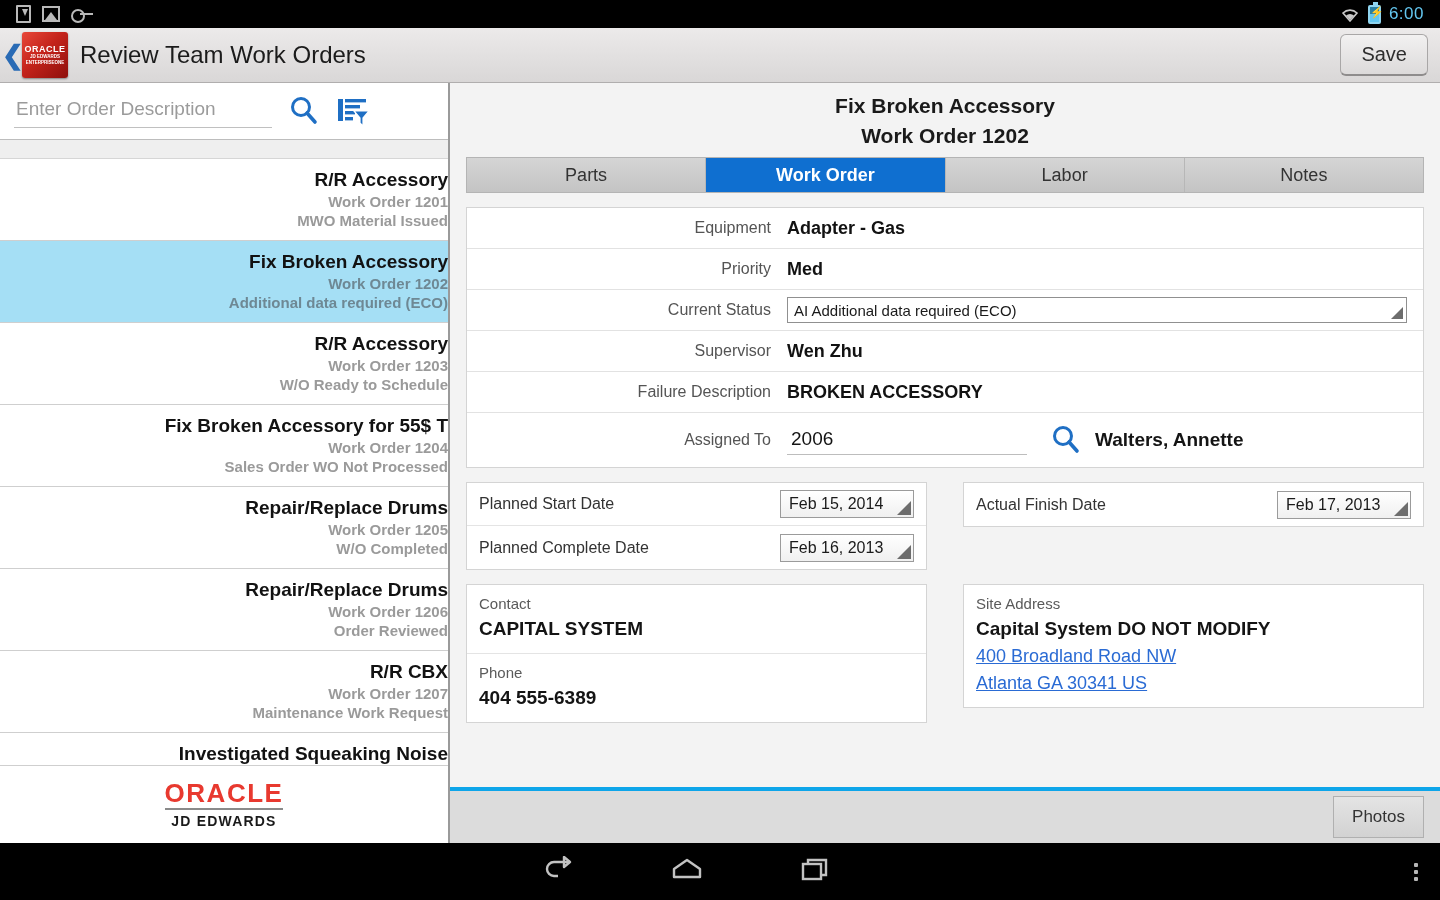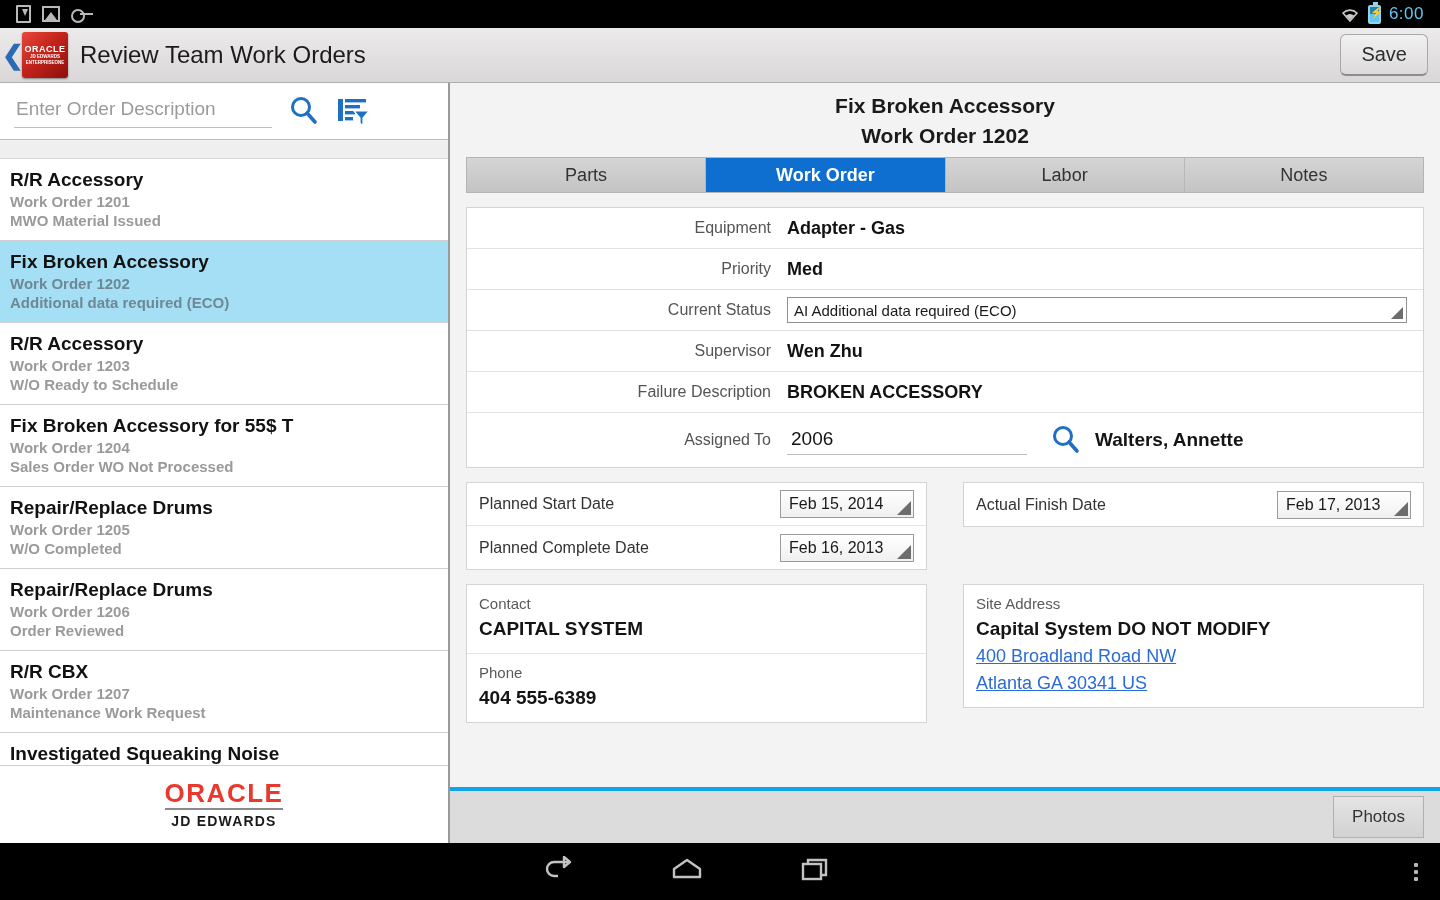--- a/index.html
+++ b/index.html
@@ -77,21 +77,21 @@
   .search-input {
     width: 258px; border: none; border-bottom: 1px solid #c0c0c0; outline: none;
     font-size: 19px; color: #9b9b9b; padding: 4px 2px 7px 2px; background: transparent;
     font-family: "Liberation Sans", sans-serif;
   }
   .search-input::placeholder { color: #9b9b9b; }
   .icon-btn { margin-left: 16px; cursor: pointer; display: flex; align-items: center; }
   .list-divider { height: 20px; background: #efefef; border-top: 1px solid #bdbdbd;
     border-bottom: 1px solid #d6d6d6; }
   .wo-list { flex: 1; overflow: hidden; position: relative; }
-  .wo-item { padding: 9px 0 10px 10px; border-bottom: 1px solid #cfcfcf; cursor: pointer; background: #fff; }
+  .wo-item { padding: 9px 0 10px 10px; border-bottom: 1px solid #cfcfcf; cursor: pointer; background: #fff; text-align: right; }
   .wo-item.selected { background: #a5dff5; }
   .wo-title { font-size: 19px; font-weight: bold; color: #121212; line-height: 24px; }
   .wo-sub { font-size: 15px; font-weight: bold; color: #9a9a9a; line-height: 19px; }
   .wo-item.selected .wo-sub { color: #6e8894; }
   .oracle-footer {
     position: absolute; left: 0; bottom: 0; width: 448px; height: 78px; background: #fff;
     border-top: 1px solid #cfcfcf; display: flex; flex-direction: column;
     align-items: center; justify-content: center;
   }
   .oracle-word { color: #e8392f; font-size: 26px; font-weight: bold; letter-spacing: 1.5px;

